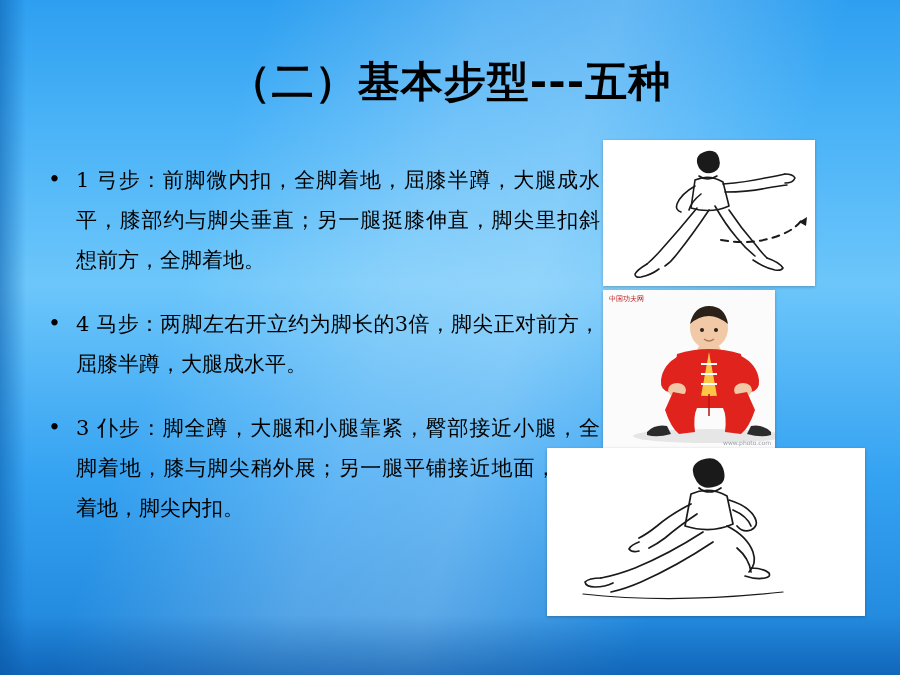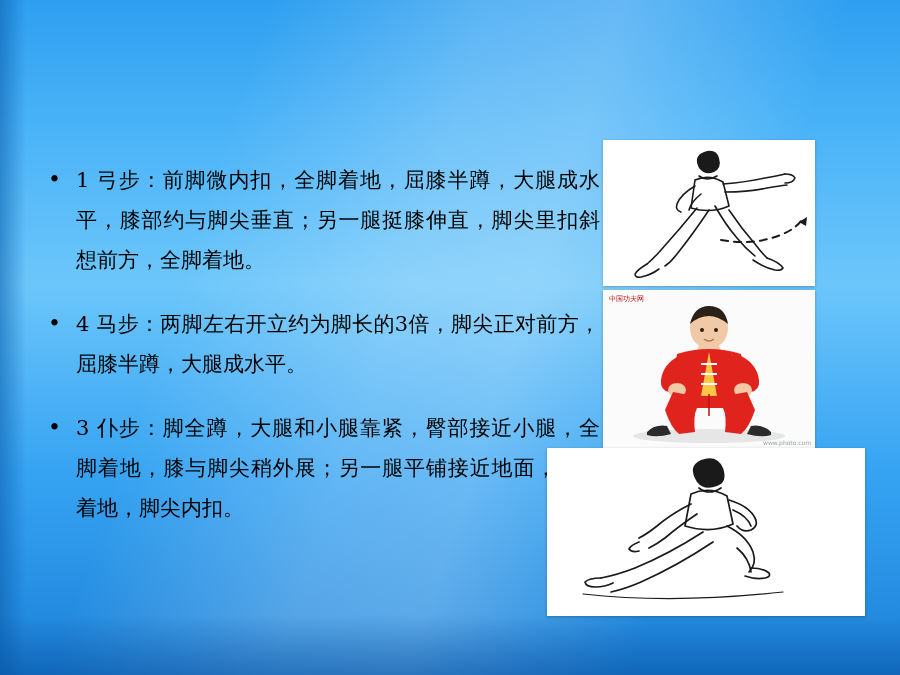--- a/index.html
+++ b/index.html
@@ -92,21 +92,21 @@
 
   .photo {
     position: absolute;
     background: #ffffff;
     box-shadow: 0 1px 3px rgba(0,0,0,0.25);
     overflow: hidden;
   }
   .photo svg { display: block; }
 
   #photo-gongbu { left: 603px; top: 140px; width: 212px; height: 146px; }
-  #photo-mabu   { left: 603px; top: 290px; width: 212px; height: 158px; }
+  #photo-mabu   { left: 603px; top: 290px; width: 172px; height: 158px; }
   #photo-pubu   { left: 547px; top: 448px; width: 318px; height: 168px; }
 
   .mabu-watermark {
     position: absolute;
     left: 6px; top: 4px;
     font-size: 7px;
     color: #c01515;
     font-family: "DejaVu Sans", sans-serif;
   }
   .mabu-credit {
@@ -118,20 +118,21 @@
   }
 </style>
 </head>
 <body>
 
 <div class="slide">
   <div class="sheen"></div>
   <div class="edge-left"></div>
   <div class="edge-bottom"></div>
 
+  <div class="title">（二）基本步型---五种</div>
 
   <ul class="body-list">
     <li class="bullet-item">
       <span class="dot">•</span>
       <span>1 弓步：前脚微内扣，全脚着地，屈膝半蹲，大腿成水平，膝部约与脚尖垂直；另一腿挺膝伸直，脚尖里扣斜想前方，全脚着地。</span>
     </li>
     <li class="bullet-item">
       <span class="dot">•</span>
       <span>4 马步：两脚左右开立约为脚长的3倍，脚尖正对前方，屈膝半蹲，大腿成水平。</span>
     </li>

